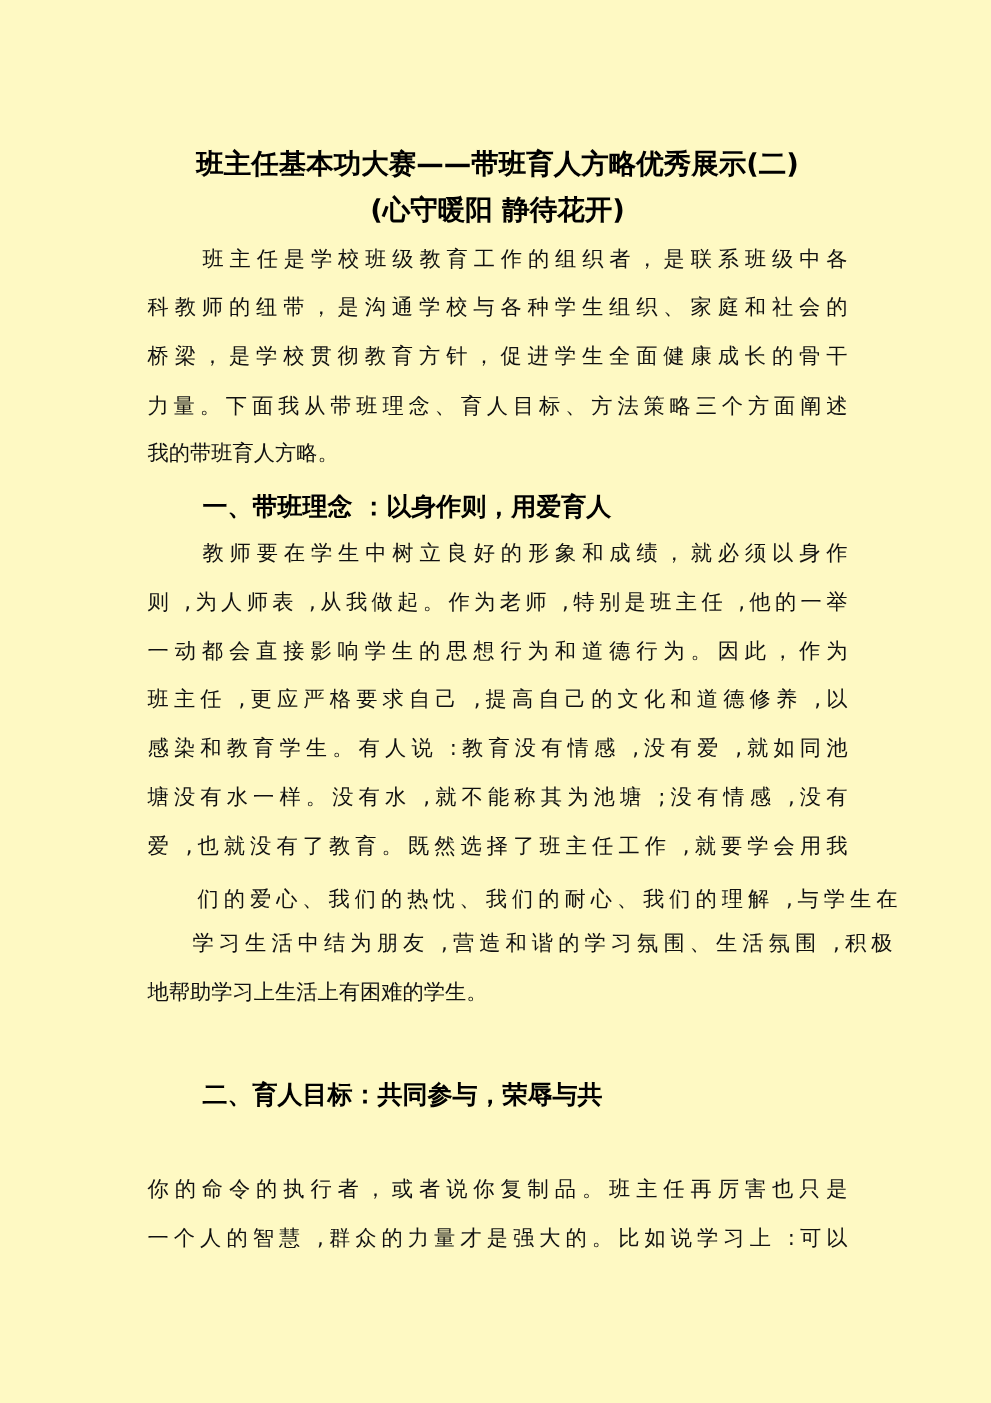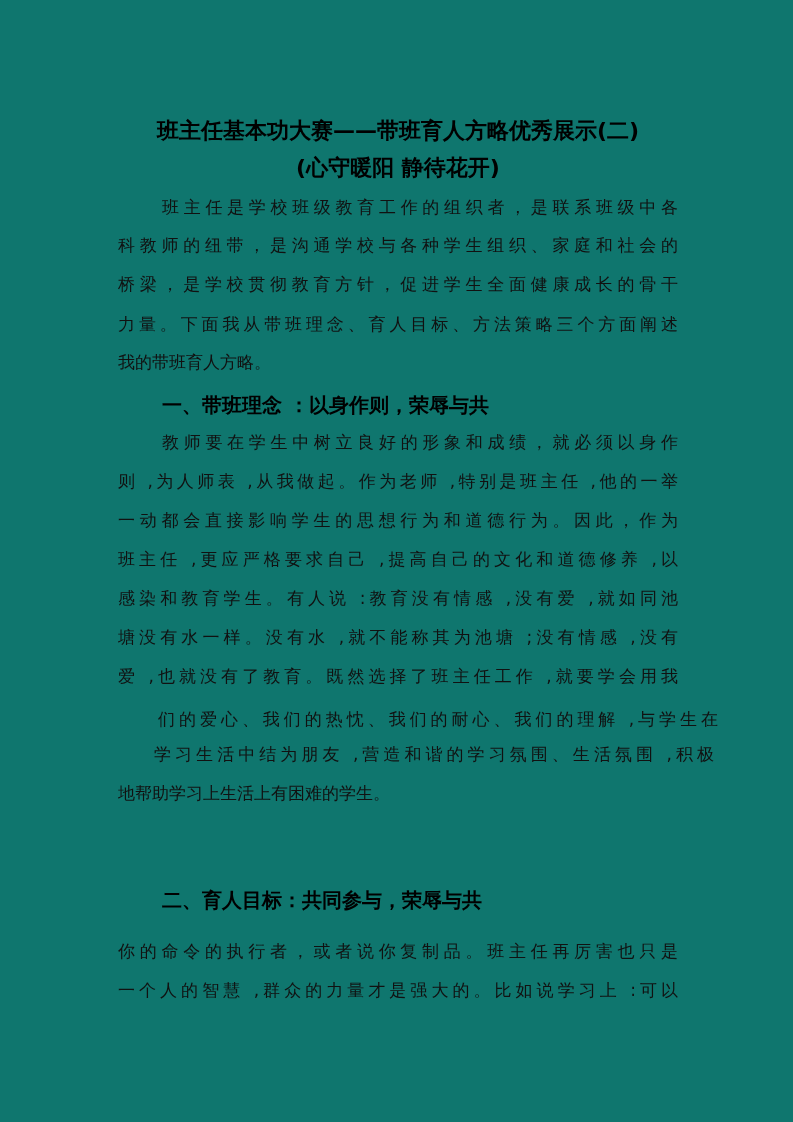--- a/index.html
+++ b/index.html
@@ -1,18 +1,18 @@
 <!DOCTYPE html>
 <html><head>
 <meta charset="utf-8">
 <style>
   html, body { margin: 0; padding: 0; background: #ffffff; }
   body { width: 793px; height: 1122px; position: relative; overflow: hidden;
          font-family: "DejaVu Sans", "Liberation Sans", sans-serif; color: #111; }
-  .page { position: absolute; left: 0; top: 0; width: 793px; height: 1122px; background: #0f766e; }
+  .page { position: absolute; left: 0; top: 0; width: 793px; height: 1122px; background: #fef9c3; }
   .title { position: absolute; left: 112px; width: 572px; text-align: center;
            font-weight: bold; font-size: 22px; letter-spacing: 0px; white-space: nowrap; color: #000; }
   .line { position: absolute; left: 118px; width: 560px; font-size: 17px;
           white-space: nowrap; color: #111; text-align: justify; text-align-last: justify; }
   .line.last { text-align-last: left; }
   .line.indent { left: 162px; width: 516px; }
   .heading { position: absolute; left: 162px; font-size: 20px; font-weight: bold; white-space: nowrap; color: #000; }
 </style>
 </head>
 <body>
@@ -21,31 +21,31 @@
 
   <div class="title" style="top:116px;">班主任基本功大赛——带班育人方略优秀展示(二)</div>
   <div class="title" style="top:153px;">(心守暖阳 静待花开)</div>
 
   <div class="line indent" style="top:196px;">班主任是学校班级教育工作的组织者，是联系班级中各</div>
   <div class="line" style="top:234px;">科教师的纽带，是沟通学校与各种学生组织、家庭和社会的</div>
   <div class="line" style="top:273px;">桥梁，是学校贯彻教育方针，促进学生全面健康成长的骨干</div>
   <div class="line" style="top:313px;">力量。下面我从带班理念、育人目标、方法策略三个方面阐述</div>
   <div class="line last" style="top:351px;">我的带班育人方略。</div>
 
-  <div class="heading" style="top:392px;">一、带班理念 ：以身作则，荣辱与共</div>
+  <div class="heading" style="top:392px;">一、带班理念 ：以身作则，用爱育人</div>
 
   <div class="line indent" style="top:431px;">教师要在学生中树立良好的形象和成绩，就必须以身作</div>
   <div class="line" style="top:470px;">则 ,为人师表 ,从我做起。作为老师 ,特别是班主任 ,他的一举</div>
   <div class="line" style="top:509px;">一动都会直接影响学生的思想行为和道德行为。因此，作为</div>
   <div class="line" style="top:587px;">感染和教育学生。有人说 :教育没有情感 ,没有爱 ,就如同池</div>
   <div class="line" style="top:548px;">班主任 ,更应严格要求自己 ,提高自己的文化和道德修养 ,以</div>
   <div class="line" style="top:626px;">塘没有水一样。没有水 ,就不能称其为池塘 ;没有情感 ,没有</div>
   <div class="line" style="top:665px;">爱 ,也就没有了教育。既然选择了班主任工作 ,就要学会用我</div>
   <div class="line" style="top:708px;margin-left:40px;">们的爱心、我们的热忱、我们的耐心、我们的理解 ,与学生在</div>
   <div class="line" style="top:743px;margin-left:36px;">学习生活中结为朋友 ,营造和谐的学习氛围、生活氛围 ,积极</div>
   <div class="line last" style="top:782px;">地帮助学习上生活上有困难的学生。</div>
 
-  <div class="heading" style="top:887px;text-align:right;">二、育人目标：共同参与，荣辱与共</div>
+  <div class="heading" style="top:862px;text-align:right;">二、育人目标：共同参与，荣辱与共</div>
 
   <div class="line" style="top:940px;">你的命令的执行者，或者说你复制品。班主任再厉害也只是</div>
   <div class="line" style="top:979px;">一个人的智慧 ,群众的力量才是强大的。比如说学习上 :可以</div>
 
 </div>
 
 </body></html>

